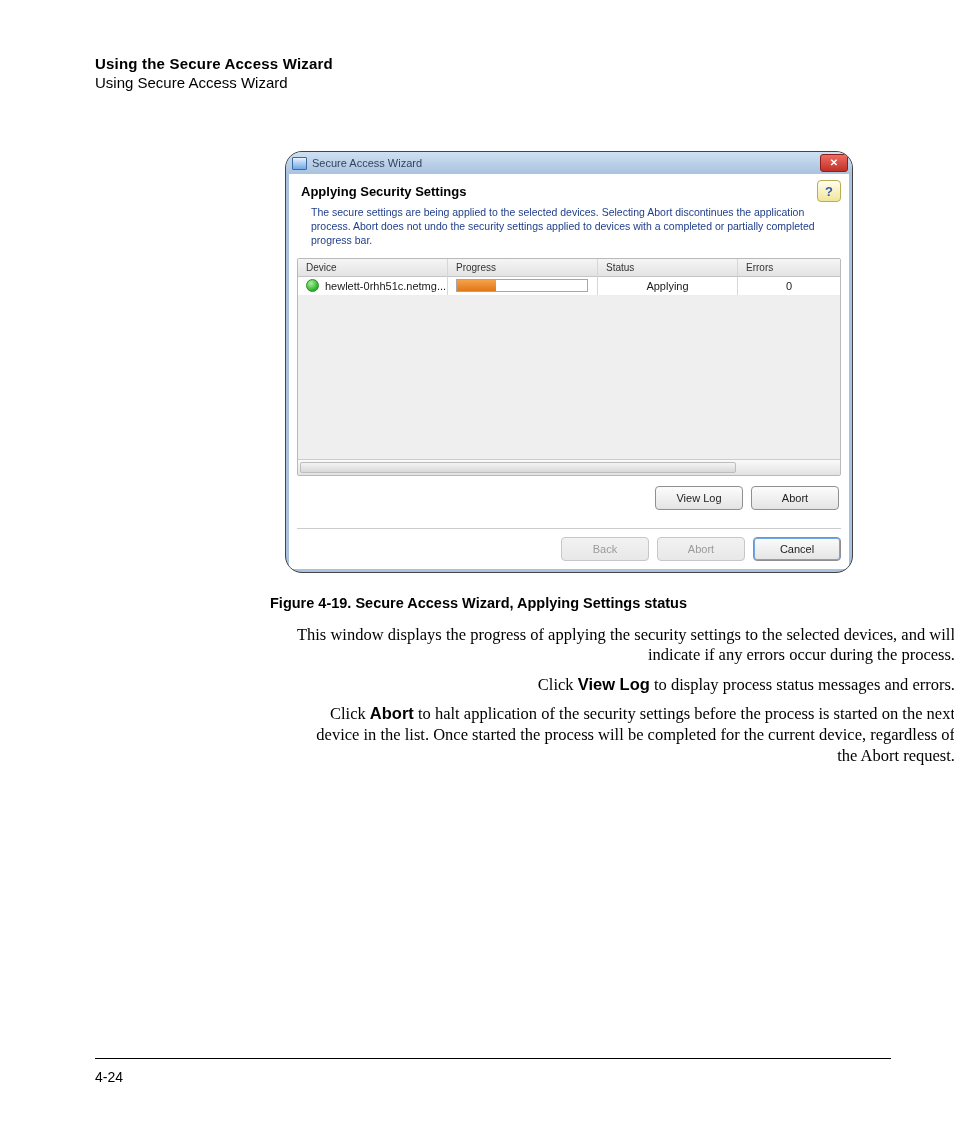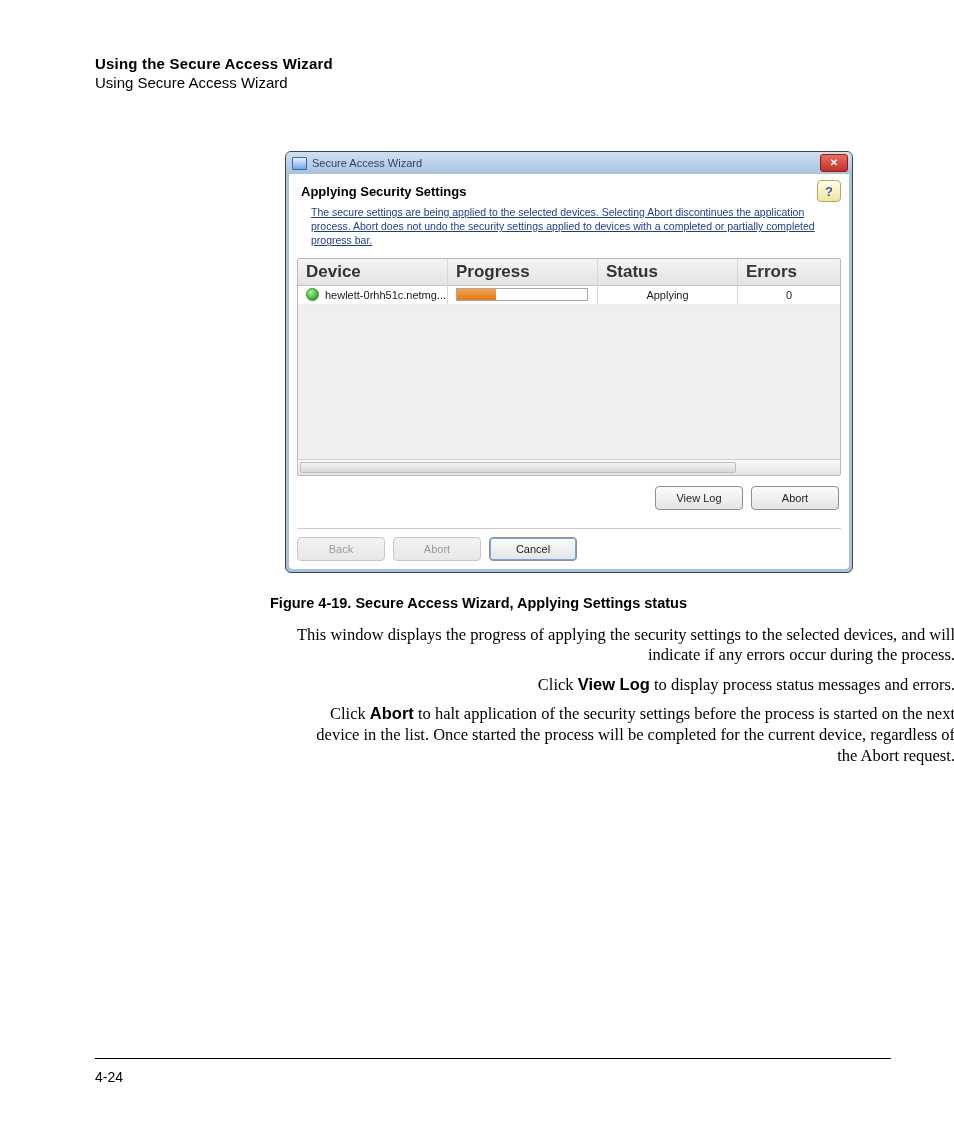--- a/index.html
+++ b/index.html
@@ -29,21 +29,21 @@
     font-weight: 400;
     font-size: 15px;
     margin-top: 2px;
   }
 
   
   .dialog-wrap {
     margin: 60px 0 0 190px;
     width: 566px;
     border: 1px solid #444;
-    border-radius: 6px;
+    border-radius: 17px;
     font-family: Arial, Helvetica, sans-serif;
     font-size: 11px;
     color: #1a1a1a;
     background: #a9c2df;
     overflow: hidden;
   }
   .titlebar {
     display: flex;
     align-items: center;
     background: linear-gradient(#cfe0f2, #a9c2df);
@@ -98,39 +98,37 @@
     display: flex; align-items: center; justify-content: center;
     color: #3a5aa0;
     font-weight: 700;
     font-size: 13px;
   }
   .dlg-desc {
     color: #1f3e8a;
     font-size: 10.5px;
     line-height: 1.35;
     margin: 2px 6px 10px 14px;
-    text-decoration: underline;
   }
 
   .table-panel {
     border: 1px solid #b9b9b9;
     background: #efefef;
     border-radius: 2px;
     height: 216px;
     display: flex;
     flex-direction: column;
     overflow: hidden;
   }
   .thead {
     display: flex;
     background: linear-gradient(#f5f5f5, #e3e3e3);
     border-bottom: 1px solid #c5c5c5;
-    font-size: 17px;
+    font-size: 10px;
     color: #333;
-    font-weight: bold;
   }
   .thead > div, .trow > div {
     padding: 3px 8px;
     box-sizing: border-box;
     border-right: 1px solid #d6d6d6;
   }
   .thead > div:last-child, .trow > div:last-child { border-right: none; }
   .col-device { width: 150px; }
   .col-progress { width: 150px; }
   .col-status { width: 140px; text-align:left; }
@@ -213,20 +211,21 @@
   .accent {
     box-shadow: 0 0 0 1px #6fa7e6 inset;
   }
   .underline-first::first-letter { text-decoration: underline; }
 
   .nav-footer {
     border-top: 1px solid #ccc;
     margin-top: 18px;
     padding-top: 8px;
     display: flex;
+    justify-content: flex-end;
     gap: 8px;
   }
 
   
   .figcap {
     font-family: Arial, Helvetica, sans-serif;
     font-weight: 700;
     font-size: 14.5px;
     margin: 22px 0 14px 175px;
   }

